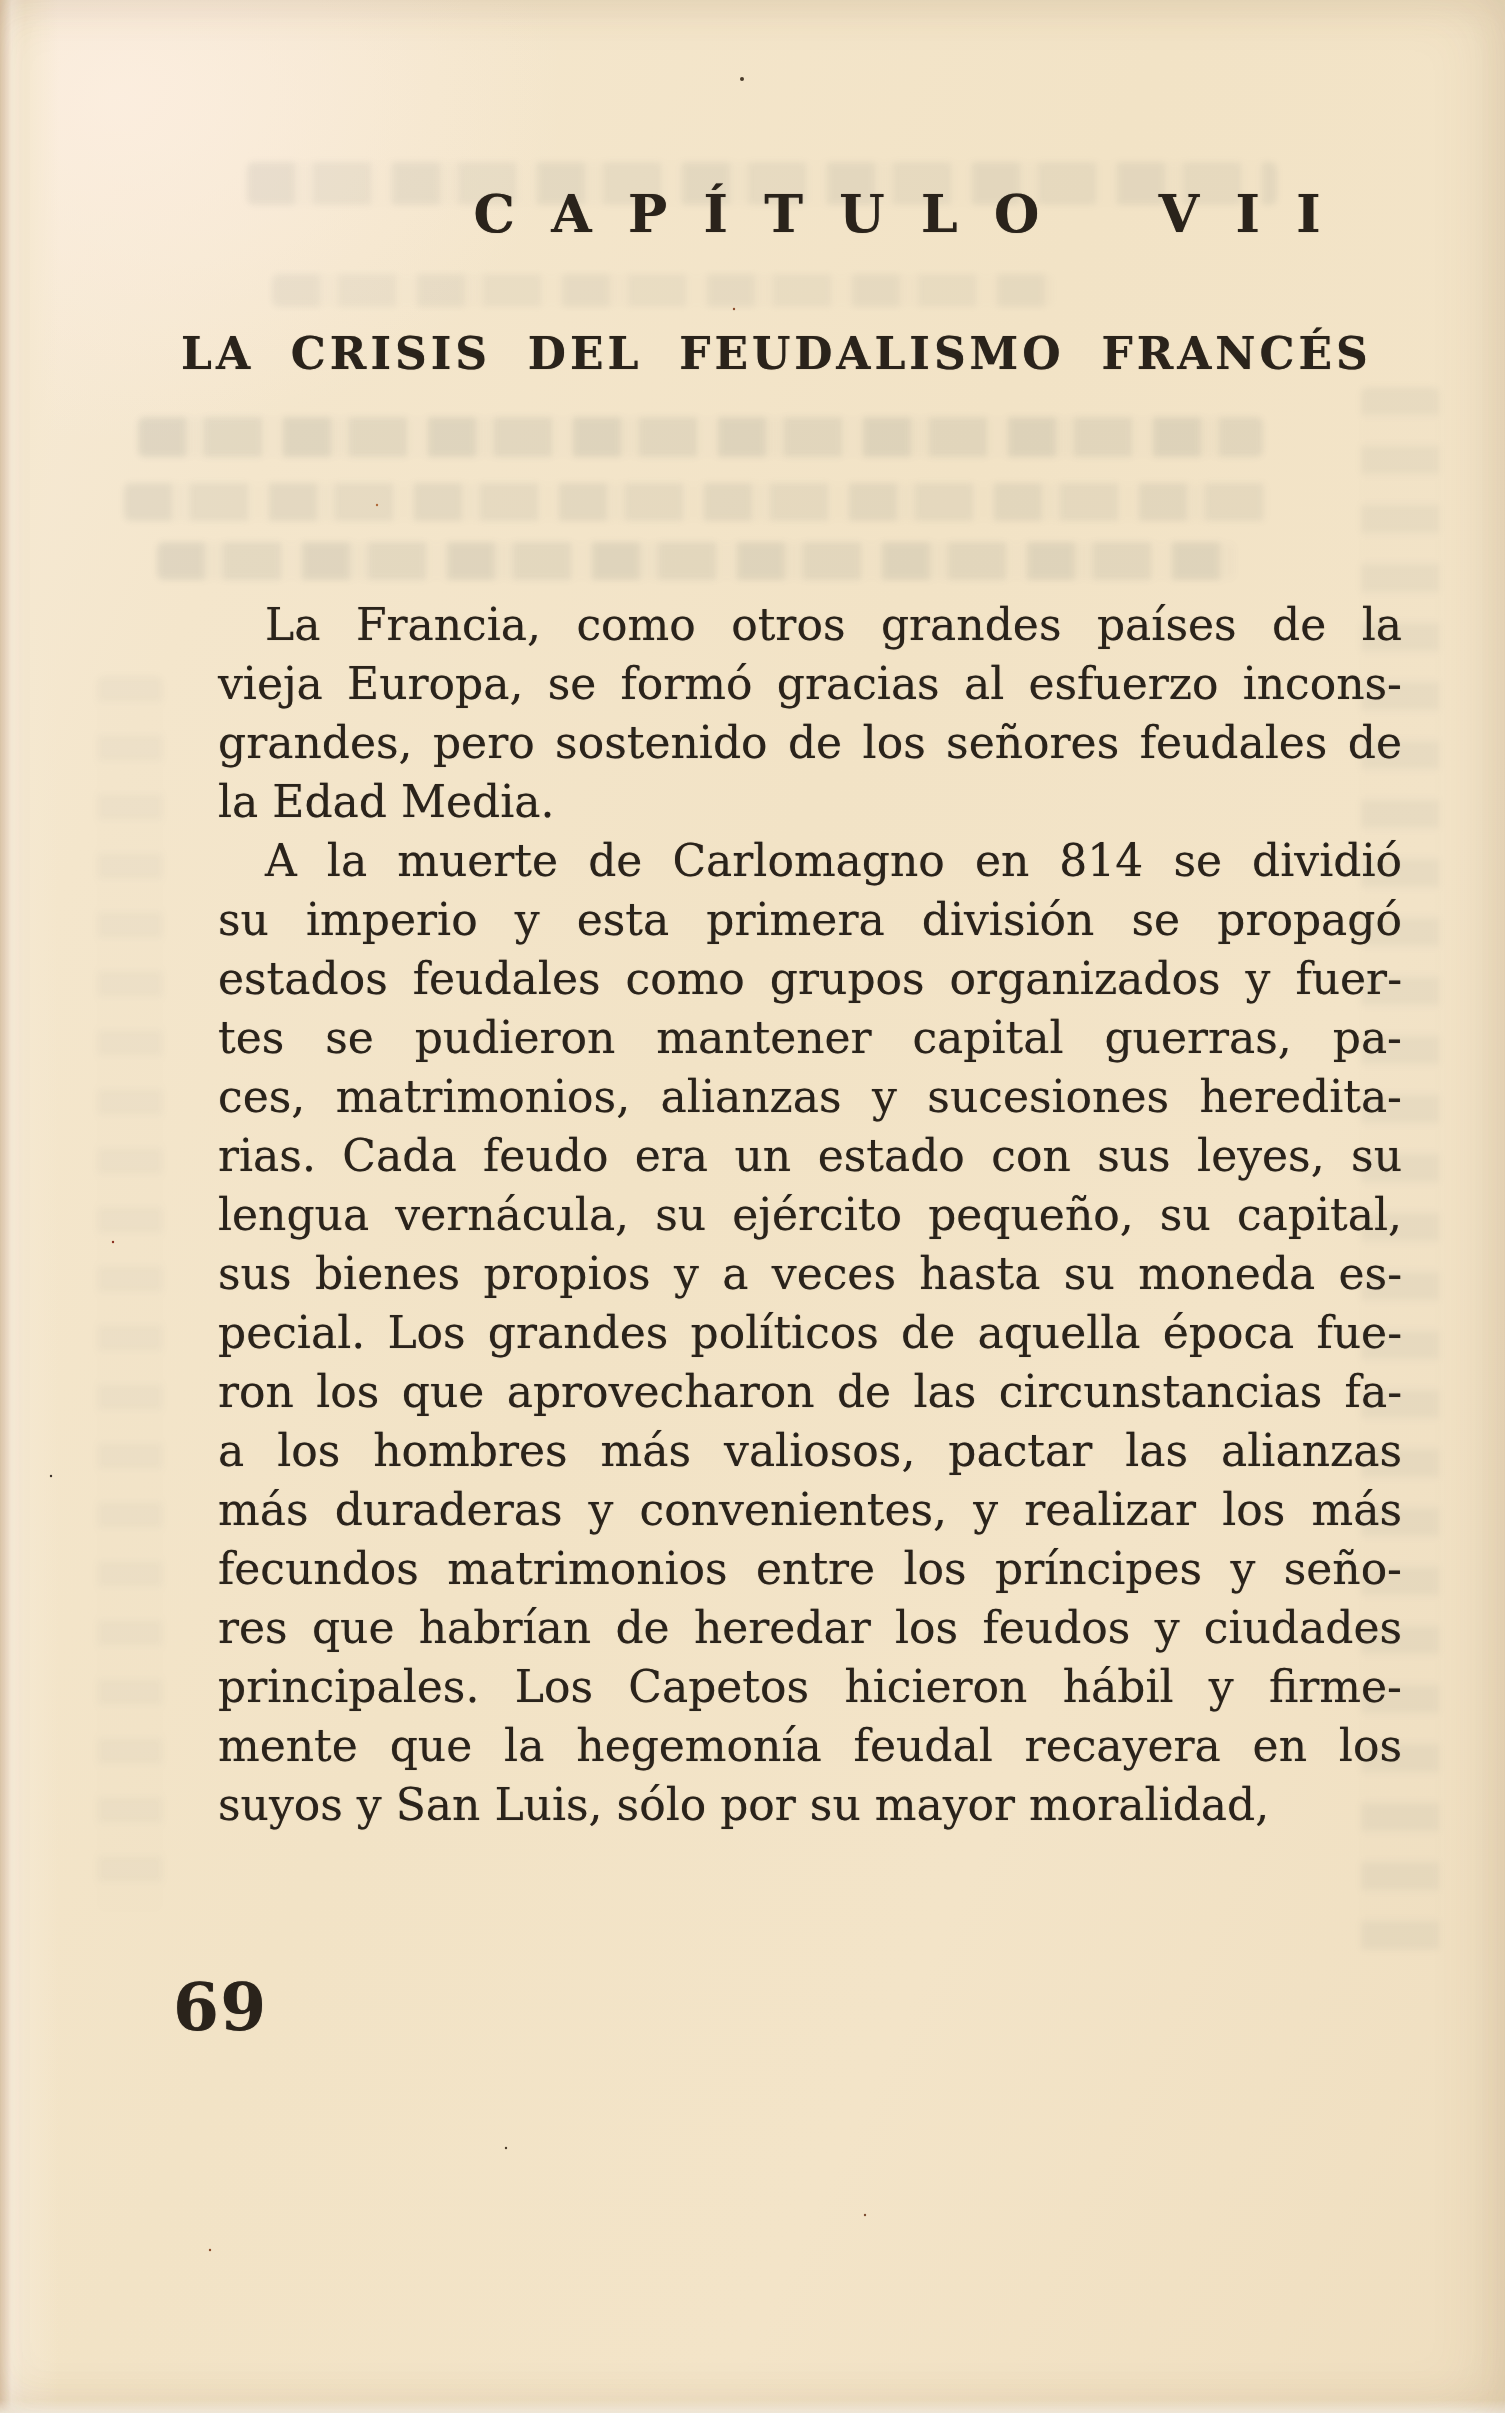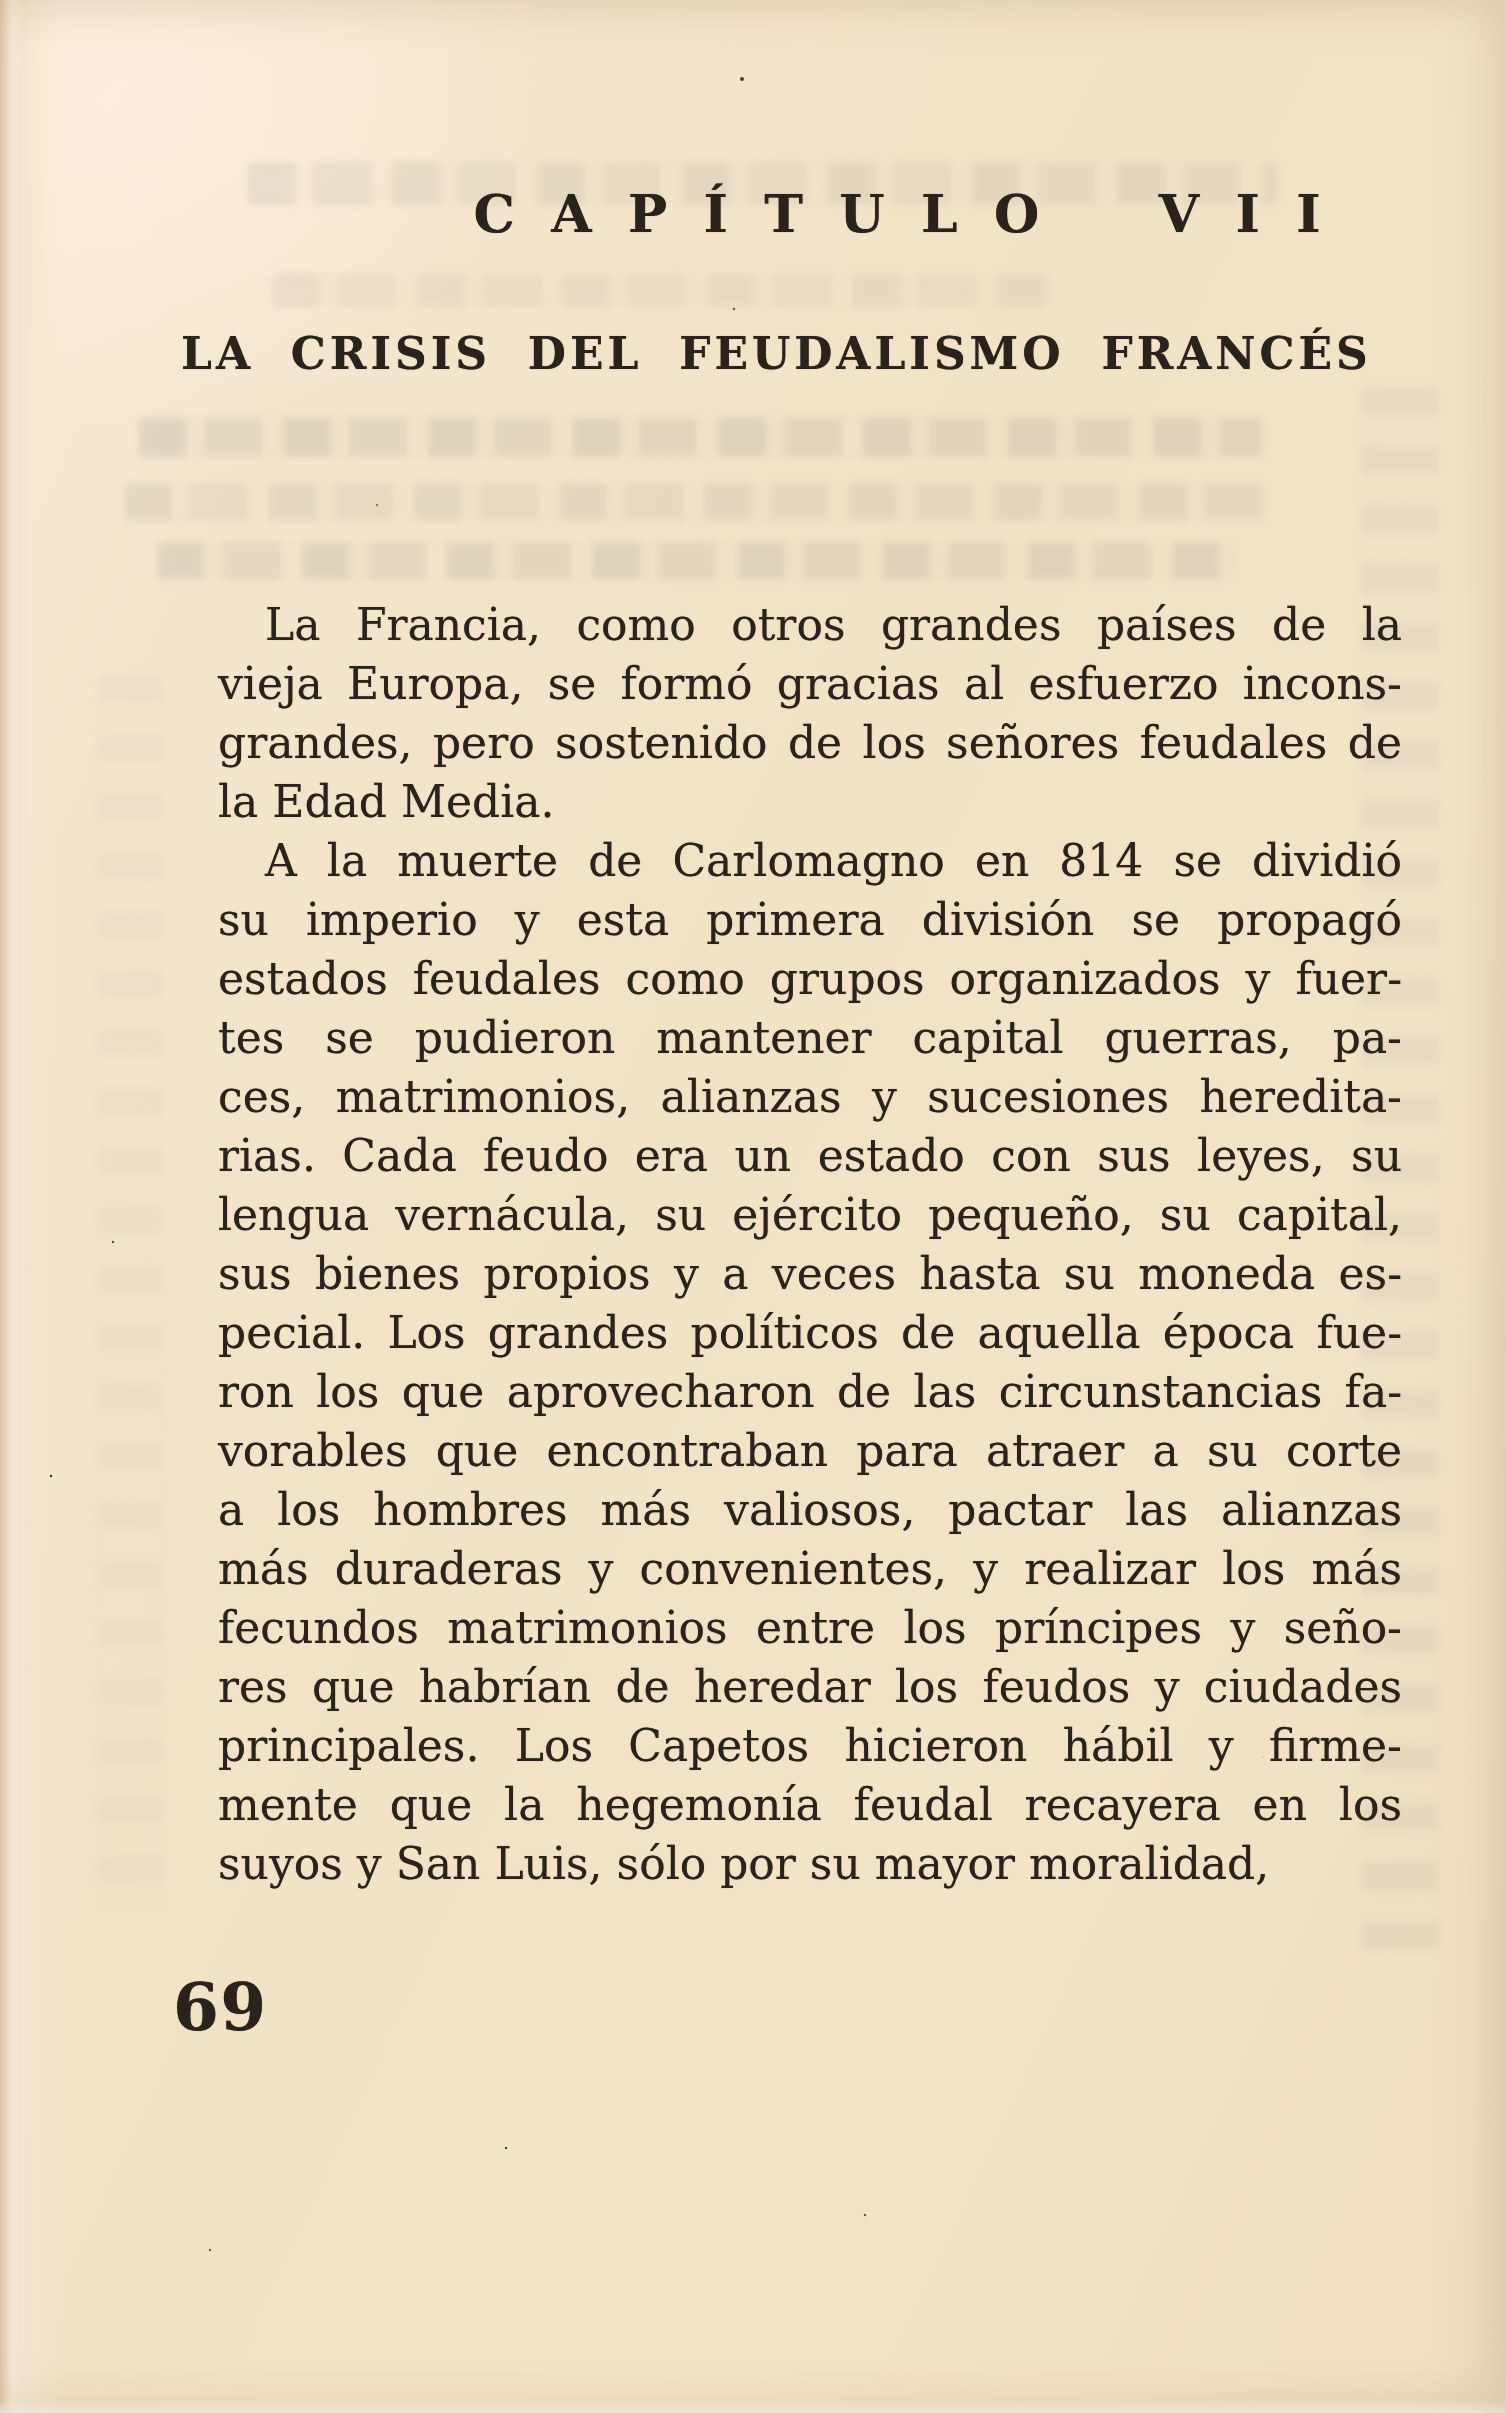--- a/index.html
+++ b/index.html
@@ -141,21 +141,20 @@
         <div class="line para-first">A la muerte de Carlomagno en 814 se dividió</div>
         <div class="line">su imperio y esta primera división se propagó</div>
         <div class="line">estados feudales como grupos organizados y fuer-</div>
         <div class="line">tes se pudieron mantener capital guerras, pa-</div>
         <div class="line">ces, matrimonios, alianzas y sucesiones heredita-</div>
         <div class="line">rias. Cada feudo era un estado con sus leyes, su</div>
         <div class="line">lengua vernácula, su ejército pequeño, su capital,</div>
         <div class="line">sus bienes propios y a veces hasta su moneda es-</div>
         <div class="line">pecial. Los grandes políticos de aquella época fue-</div>
         <div class="line">ron los que aprovecharon de las circunstancias fa-</div>
-        <div class="line">vorables que encontraban para atraer a su corte</div>
         <div class="line">a los hombres más valiosos, pactar las alianzas</div>
         <div class="line">más duraderas y convenientes, y realizar los más</div>
         <div class="line">fecundos matrimonios entre los príncipes y seño-</div>
         <div class="line">res que habrían de heredar los feudos y ciudades</div>
         <div class="line">principales. Los Capetos hicieron hábil y firme-</div>
         <div class="line">mente que la hegemonía feudal recayera en los</div>
         <div class="line para-last">suyos y San Luis, sólo por su mayor moralidad,</div>
       </div>
     <div class="pagenum">69</div>
   </div>

